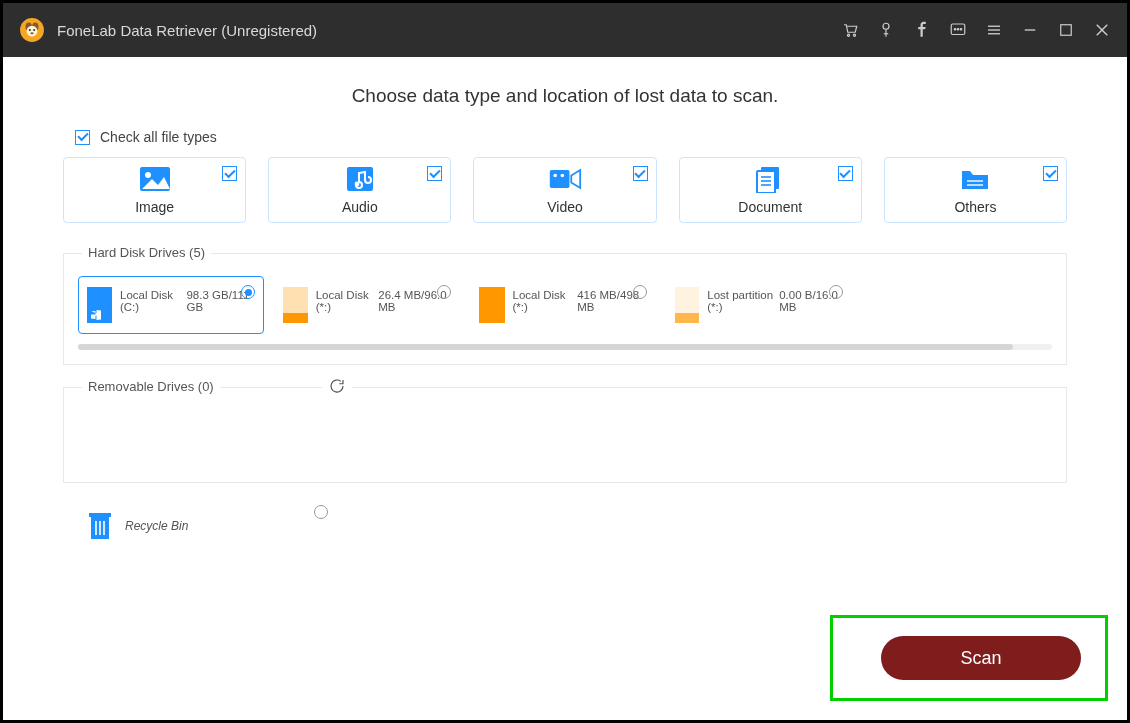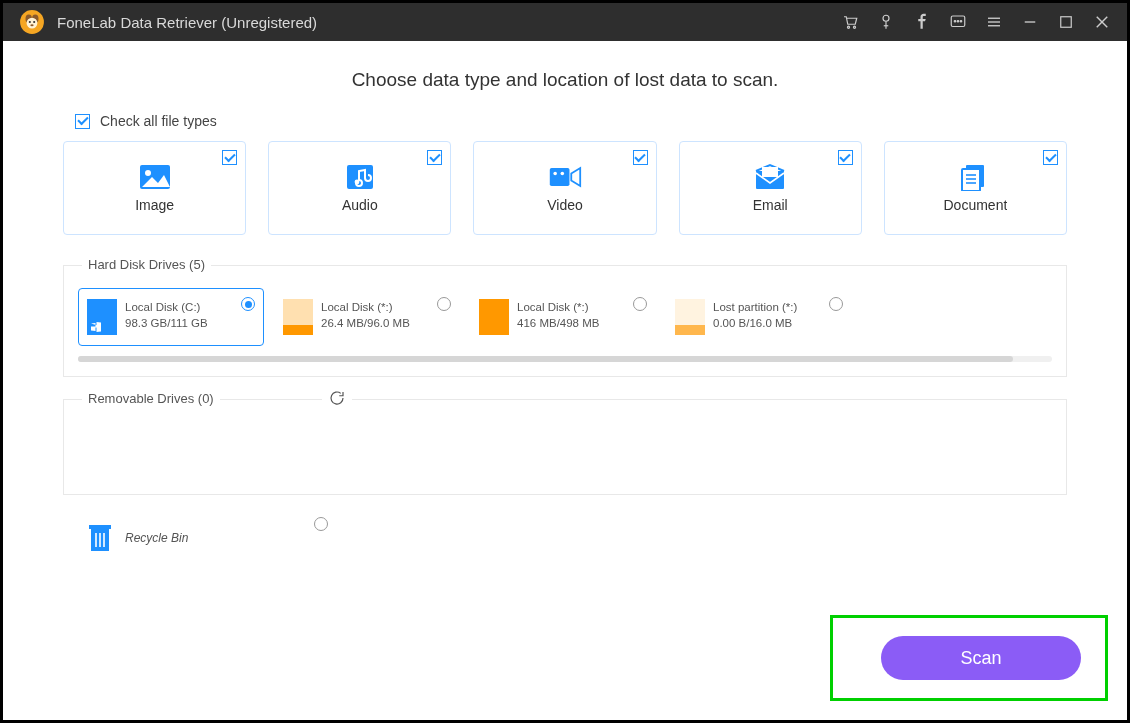--- a/index.html
+++ b/index.html
@@ -1,28 +1,28 @@
 <!DOCTYPE html>
 <html><head>
 <meta charset="utf-8">
 <style>
 * { margin: 0; padding: 0; box-sizing: border-box; }
 body { font-family: -apple-system, "Segoe UI", Arial, sans-serif; background: #fff; width: 1130px; height: 723px; overflow: hidden; border: 3px solid #000; }
-.titlebar { background: #2e2e2e; height: 38px; display: flex; align-items: center; padding: 0 16px; color: #d9d9d9; }
+.titlebar { background: #2e2e2e; height: 54px; display: flex; align-items: center; padding: 0 16px; color: #d9d9d9; }
 .logo { width: 26px; height: 26px; display: flex; align-items: center; justify-content: center; margin-right: 12px; }
 .app-title { font-size: 15px; flex: 1; }
 .titlebar-icons { display: flex; gap: 18px; align-items: center; }
 .titlebar-icons .ticon { width: 18px; height: 18px; display: flex; align-items: center; justify-content: center; color: #ccc; cursor: pointer; }
 .content { padding: 28px 60px 20px 60px; }
 .heading { text-align: center; font-size: 19px; color: #333; margin-bottom: 22px; font-weight: 400; }
 .check-all { display: flex; align-items: center; gap: 10px; font-size: 14px; color: #444; margin-bottom: 12px; margin-left: 12px; }
 .cb { width: 15px; height: 15px; border: 1.5px solid #1e90ff; display: inline-flex; align-items: center; justify-content: center; cursor: pointer; }
 .cb.checked::after { content: ""; width: 4px; height: 8px; border: solid #1e90ff; border-width: 0 2px 2px 0; transform: rotate(45deg) translate(-1px,-1px); }
 .type-grid { display: flex; gap: 22px; margin-bottom: 30px; }
-.type-card { flex: 1; border: 1px solid #cde4ff; border-radius: 4px; height: 94px; position: relative; display: flex; flex-direction: column; align-items: center; justify-content: center; gap: 6px; cursor: pointer; }
+.type-card { flex: 1; border: 1px solid #cde4ff; border-radius: 4px; height: 66px; position: relative; display: flex; flex-direction: column; align-items: center; justify-content: center; gap: 6px; cursor: pointer; }
 .type-card .cb { position: absolute; top: 8px; right: 8px; }
 .type-icon { width: 34px; height: 28px; display: flex; align-items: center; justify-content: center; }
 .type-label { font-size: 14px; color: #333; }
 .section { border: 1px solid #e8e8e8; border-radius: 0; position: relative; margin-bottom: 22px; padding: 22px 14px 14px 14px; }
 .section-label { position: absolute; top: -9px; left: 18px; background: #fff; padding: 0 6px; font-size: 13px; color: #555; }
 .refresh-icon { position: absolute; top: -11px; left: 258px; background: #fff; padding: 0 6px; cursor: pointer; }
 .drive-row { display: flex; gap: 10px; }
 .drive-card { width: 186px; border: 1px solid transparent; border-radius: 4px; padding: 10px 8px; position: relative; display: flex; gap: 8px; cursor: pointer; }
 .drive-card.selected { border-color: #1e90ff; }
 .radio { position: absolute; top: 8px; right: 8px; width: 14px; height: 14px; border: 1.5px solid #999; border-radius: 50%; display: flex; align-items: center; justify-content: center; }
@@ -33,30 +33,30 @@
 .drive-icon .botbar { height: 10px; background: #1e90ff; }
 .drive-icon.orange .topbar { background: #ffe0b0; }
 .drive-icon.orange .botbar { background: #ff9800; }
 .drive-icon.orange-full .topbar { background: #ff9800; }
 .drive-icon.orange-full .botbar { background: #ff9800; }
 .drive-icon.light .topbar { background: #fff3e0; }
 .drive-icon.light .botbar { background: #ffb74d; }
 .drive-icon.win .topbar { background: #1e90ff; position: relative; }
 .drive-icon.win .botbar { background: #1e90ff; position: relative; }
 .drive-icon.win::after { content: ""; position: absolute; width: 10px; height: 10px; left: 4px; bottom: 3px; background: #fff; clip-path: polygon(0 15%, 45% 10%, 45% 45%, 0 45%, 0 55%, 45% 55%, 45% 90%, 0 85%, 0 55%, 55% 55%, 55% 100%, 100% 95%, 100% 5%, 55% 0, 55% 45%, 100% 45%); }
-.drive-info { display: flex; flex-direction: column; gap: 4px; font-size: 11.5px; color: #555; padding-top: 2px; }
+.drive-info { display: flex; flex-direction: row; gap: 4px; font-size: 11.5px; color: #555; padding-top: 2px; }
 .scrollbar-h { height: 6px; background: #f0f0f0; border-radius: 3px; margin-top: 10px; position: relative; }
 .scrollbar-h::after { content: ""; position: absolute; left: 0; height: 100%; width: 96%; background: #d6d6d6; border-radius: 3px; }
 .removable-section { min-height: 96px; }
 .recycle-row { display: flex; align-items: center; gap: 14px; margin-left: 24px; margin-top: 6px; position: relative; }
 .recycle-row .radio { position: static; margin-left: 112px; margin-bottom: 28px; }
 .recycle-block { display: flex; align-items: center; gap: 12px; font-style: italic; }
 .bin-icon { width: 26px; height: 30px; }
 .footer { position: absolute; right: 22px; bottom: 22px; border: 3px solid #00d000; padding: 18px 24px 18px 48px; }
-.scan-btn { background: #8b5cf6; color: #fff; font-size: 18px; border: none; border-radius: 24px; width: 200px; height: 44px; cursor: pointer; }
+.scan-btn { background: #7f1d1d; color: #fff; font-size: 18px; border: none; border-radius: 24px; width: 200px; height: 44px; cursor: pointer; }
 svg { display: block; }
 </style>
 </head>
 <body>
 
 <div class="titlebar">
   <div class="logo">
     <svg viewBox="0 0 24 24" width="26" height="26">
         <circle cx="12" cy="12" r="11" fill="#f5a623"></circle>
         <ellipse cx="9" cy="9" rx="3" ry="4" fill="#8b5a2b"></ellipse>
@@ -162,40 +162,39 @@
             <circle cx="8" cy="10" r="2" fill="#fff"></circle>
             <circle cx="16" cy="10" r="2" fill="#fff"></circle>
           </svg>
         </div>
       <div class="type-label">Video</div>
     </div>
     <div class="type-card">
       <span class="cb checked"></span>
       <div class="type-icon">
           <svg width="34" height="28" viewBox="0 0 34 28">
-            <rect x="3" y="8" width="28" height="18" rx="1" fill="#1e90ff"></rect>
-            <path d="M3 8 L17 2 L31 8" fill="none" stroke="#1e90ff" stroke-width="2"></path>
-            <path d="M3 10 L17 20 L31 10" fill="none" stroke="#fff" stroke-width="1.6"></path>
-            <rect x="9" y="4" width="16" height="10" fill="#fff"></rect>
-          </svg>
-        </div>
-      <div class="type-label">Email</div>
-    </div>
-    <div class="type-card">
-      <span class="cb checked"></span>
-      <div class="type-icon">
-          <svg width="34" height="28" viewBox="0 0 34 28">
             <rect x="8" y="2" width="18" height="22" rx="1" fill="#1e90ff"></rect>
             <rect x="4" y="6" width="18" height="22" rx="1" fill="#fff" stroke="#1e90ff" stroke-width="2"></rect>
             <line x1="8" y1="12" x2="18" y2="12" stroke="#1e90ff" stroke-width="1.6"></line>
             <line x1="8" y1="16" x2="18" y2="16" stroke="#1e90ff" stroke-width="1.6"></line>
             <line x1="8" y1="20" x2="18" y2="20" stroke="#1e90ff" stroke-width="1.6"></line>
           </svg>
         </div>
       <div class="type-label" style="max-width:70px; overflow:hidden; white-space:nowrap;">Document</div>
+    </div>
+    <div class="type-card">
+      <span class="cb checked"></span>
+      <div class="type-icon">
+          <svg width="34" height="28" viewBox="0 0 34 28">
+            <path d="M4 6 L12 6 L15 10 L30 10 L30 24 L4 24 Z" fill="#1e90ff"></path>
+            <line x1="9" y1="16" x2="25" y2="16" stroke="#fff" stroke-width="1.4"></line>
+            <line x1="9" y1="20" x2="25" y2="20" stroke="#fff" stroke-width="1.4"></line>
+          </svg>
+        </div>
+      <div class="type-label">Others</div>
     </div>
   </div>
 
   <div class="section">
     <div class="section-label">Hard Disk Drives (5)</div>
     <div class="drive-row">
       <div class="drive-card selected">
         <span class="radio selected"></span>
         <div class="drive-icon win" style="position:relative;">
             <div class="topbar"></div>

